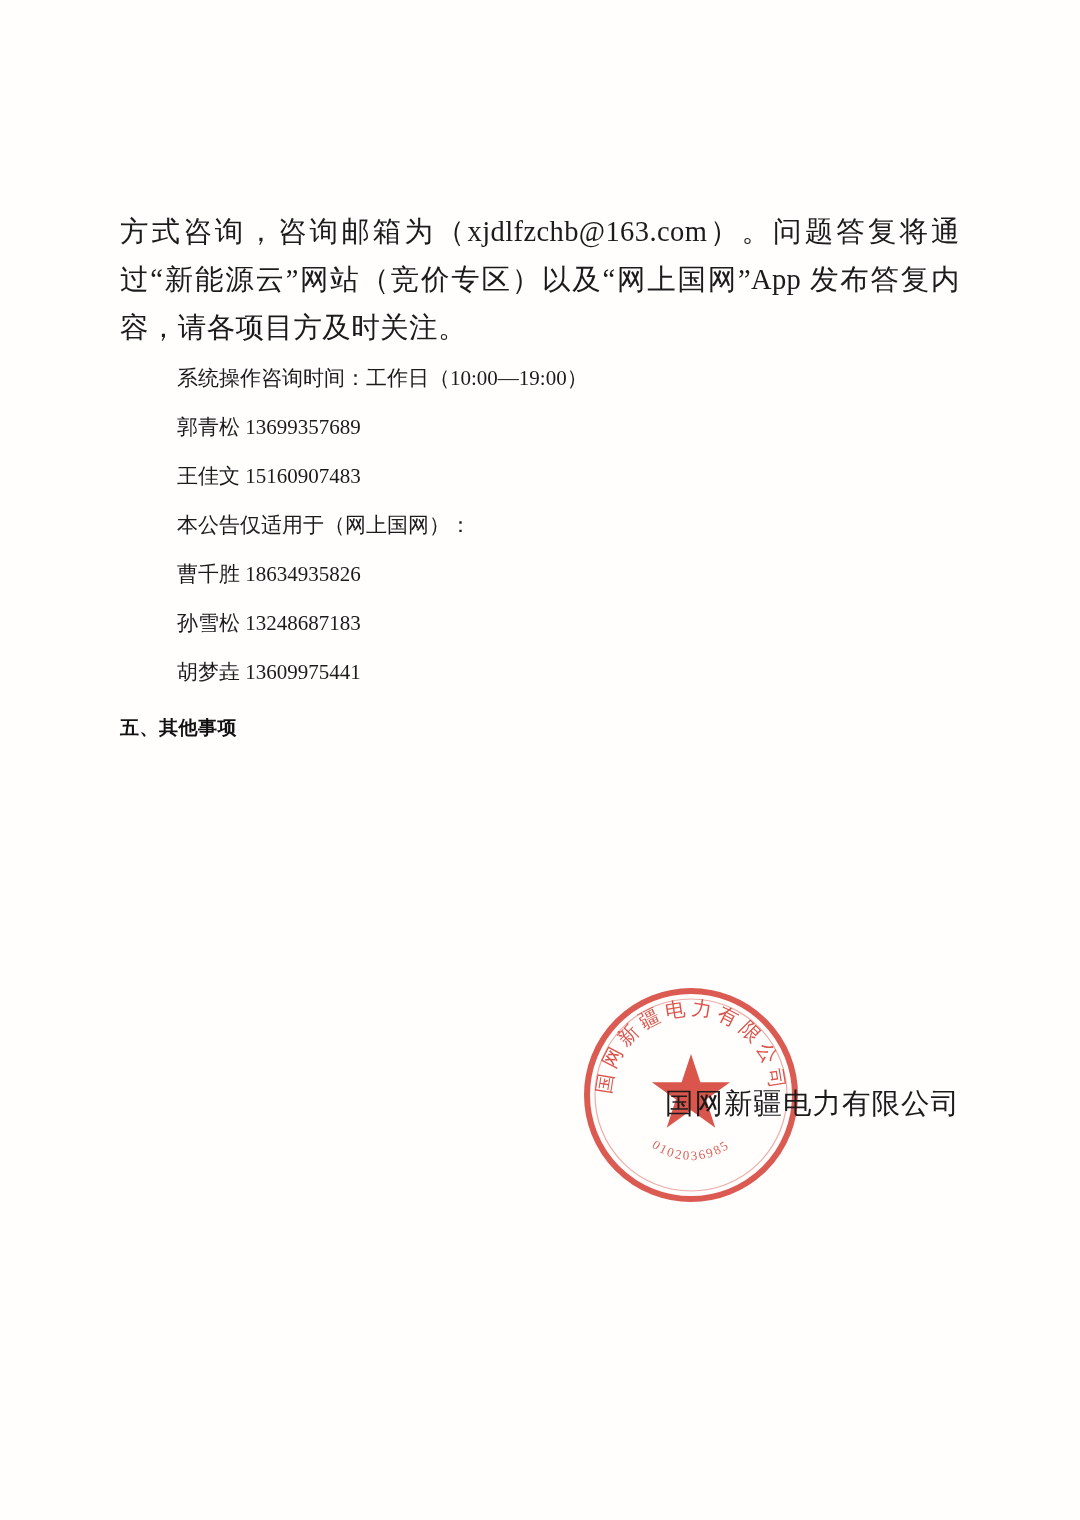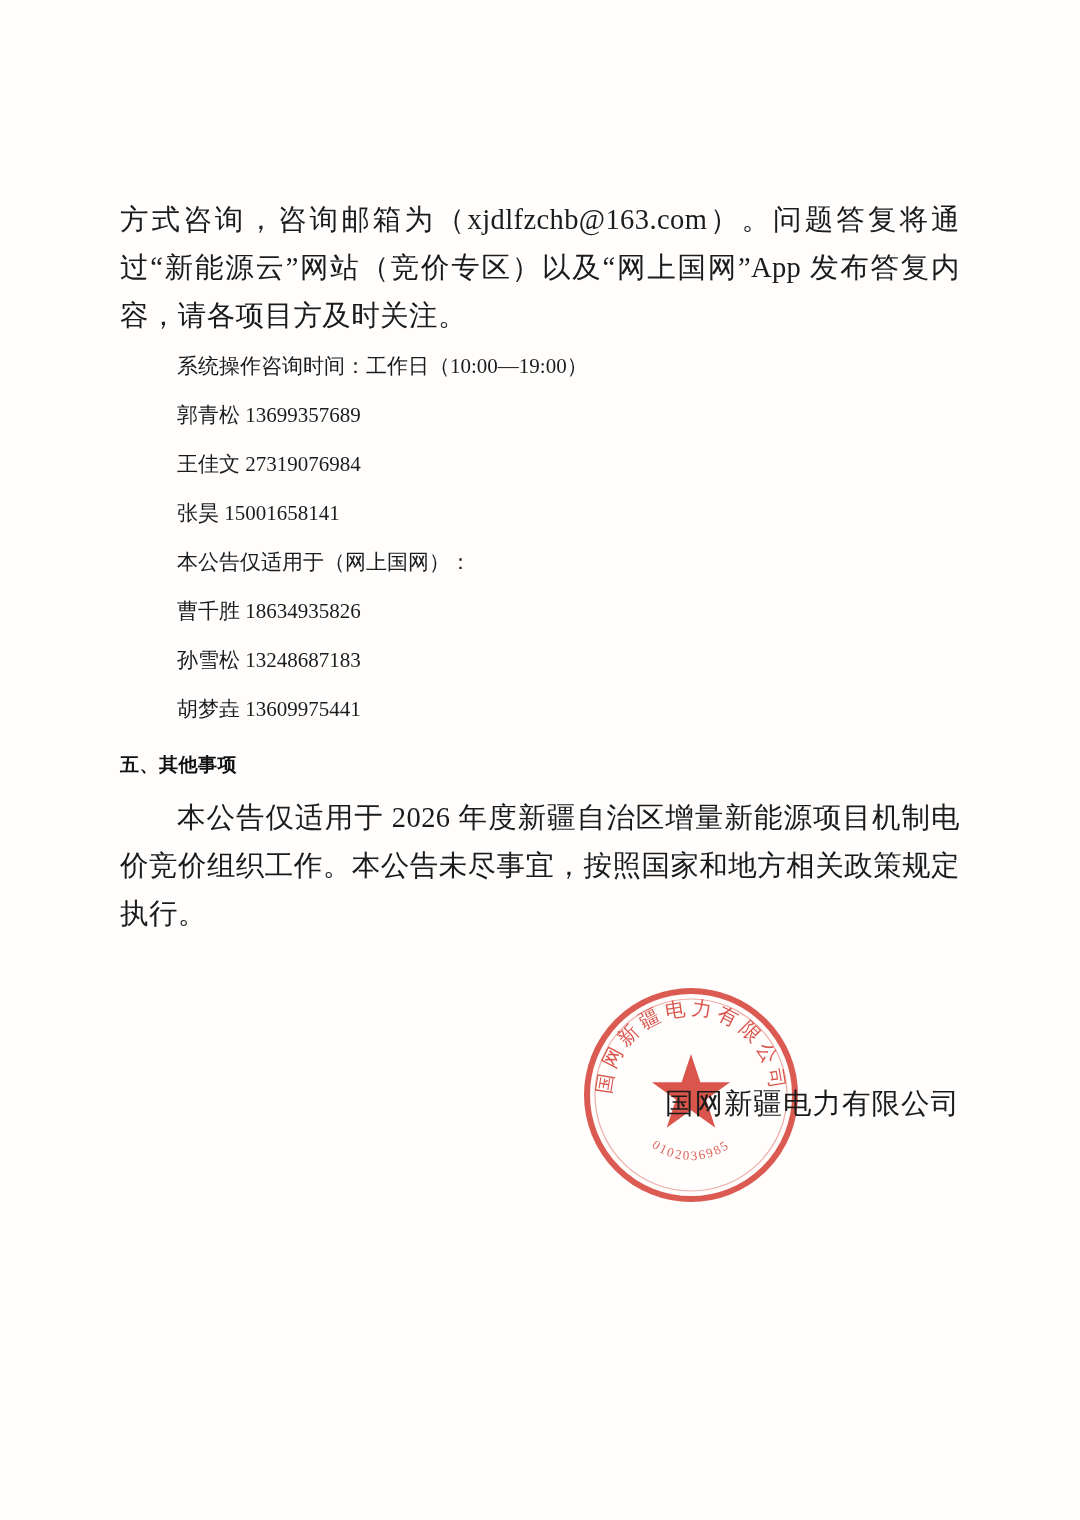--- a/index.html
+++ b/index.html
@@ -26,21 +26,21 @@
     position: absolute;
     left: 120px;
     top: 196px;
     width: 840px;
   }
   .para {
     font-size: 28.5px;
     line-height: 48px;
     letter-spacing: 0.4px;
     text-align: justify;
-    margin: 0 0 2px 0;
+    margin: 12px 0 2px 0;
     color: #1b1b1b;
   }
   .para.indent {
     text-indent: 57px;
   }
   .list-line {
     font-size: 21px;
     line-height: 49px;
     margin: 0;
     padding-left: 57px;
@@ -91,31 +91,29 @@
 
 <div class="page">
 
   <div class="content">
 
     <p class="para">方式咨询，咨询邮箱为（xjdlfzchb@163.com）。问题答复将通过“新能源云”网站（竞价专区）以及“网上国网”App 发布答复内容，请各项目方及时关注。</p>
 
     <div>
       <p class="list-line">系统操作咨询时间：工作日（10:00—19:00）</p>
       <p class="list-line">郭青松 13699357689</p>
-      <p class="list-line">王佳文 27319076984</p>
-      <p class="list-line">张昊 15001658141</p>
+      <p class="list-line">王佳文 15160907483</p>
       <p class="list-line">本公告仅适用于（网上国网）：</p>
       <p class="list-line">曹千胜 18634935826</p>
       <p class="list-line">孙雪松 13248687183</p>
       <p class="list-line">胡梦垚 13609975441</p>
     </div>
 
     <h2 class="heading">五、其他事项</h2>
 
-    <p class="para indent block-final">本公告仅适用于 2026 年度新疆自治区增量新能源项目机制电价竞价组织工作。本公告未尽事宜，按照国家和地方相关政策规定执行。</p>
 
   </div>
 
   <div class="seal">
     <svg width="218" height="218" viewBox="0 0 218 218" xmlns="http://www.w3.org/2000/svg">
       <defs>
         <path id="arcTop" d="M 29,109 A 80,80 0 0 1 189,109" fill="none"></path>
         <path id="arcBottom" d="M 44,109 A 65,65 0 0 0 174,109" fill="none"></path>
       </defs>
       <g opacity="0.82" fill="none" stroke="#d4372c">

